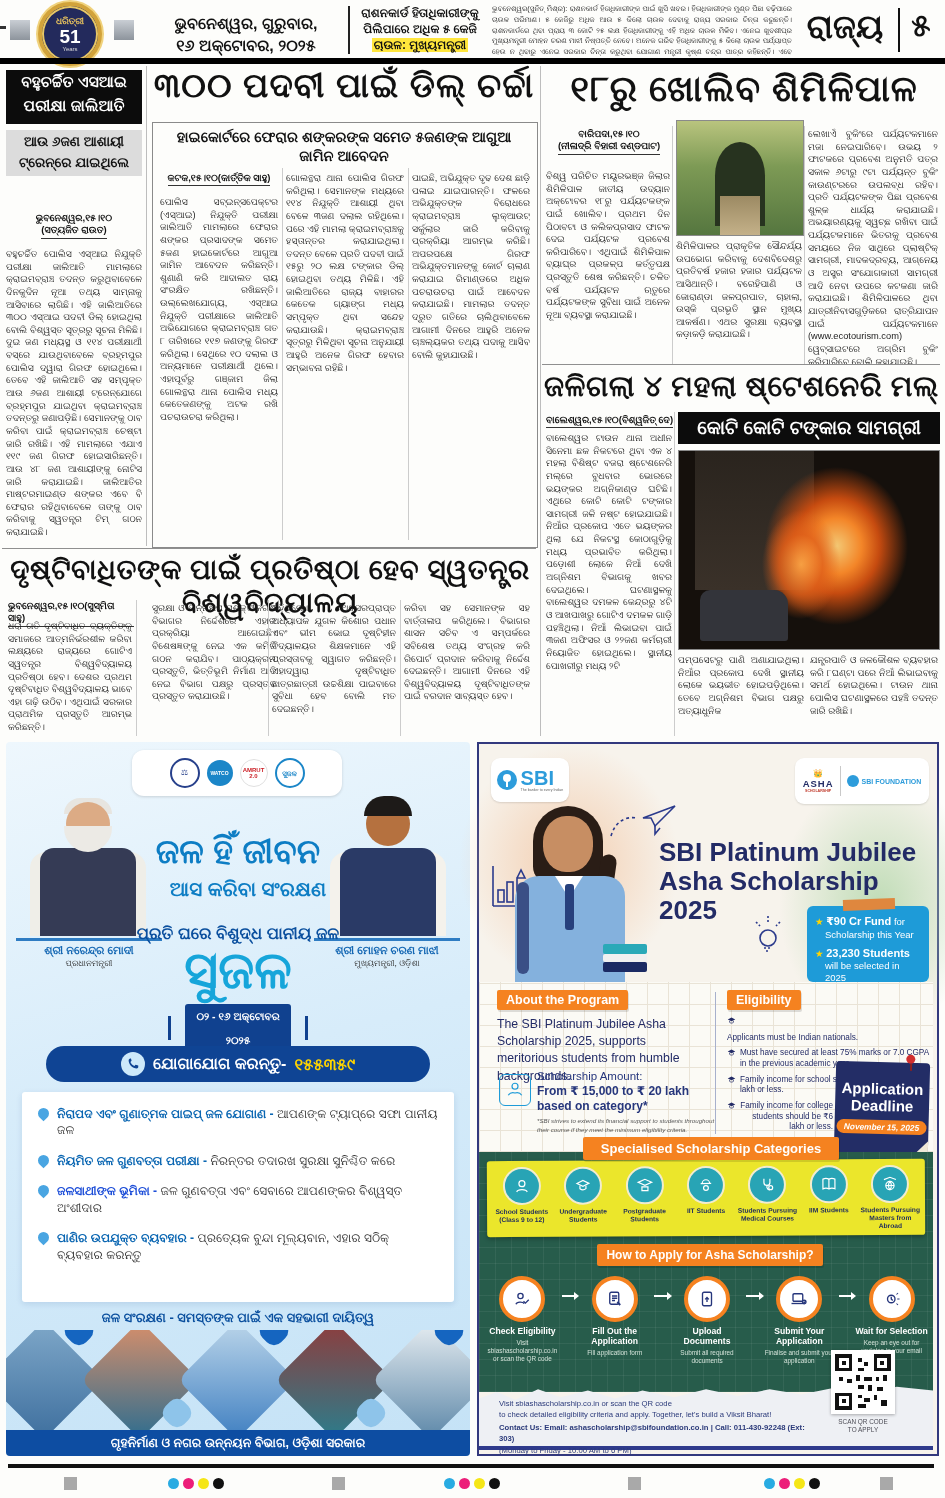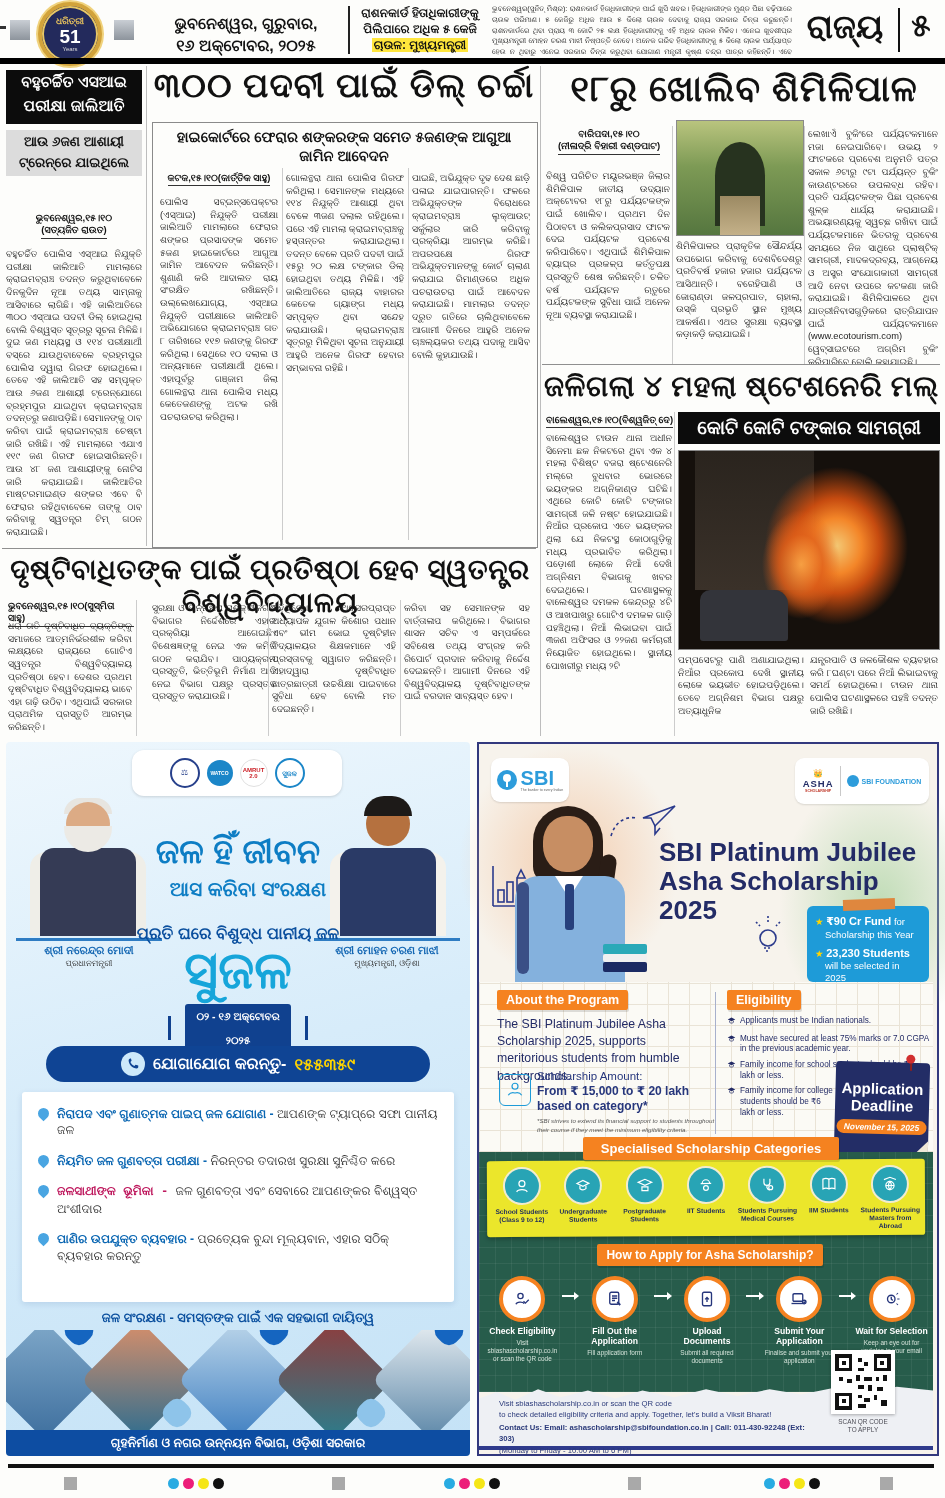--- a/index.html
+++ b/index.html
@@ -232,21 +232,21 @@
       <div class="bullet-row" style="margin-bottom:14px;">
         <span class="drop"></span>
         <span><span class="b" style="color:#0a66b2;">ନିରାପଦ ଏବଂ ଗୁଣାତ୍ମକ ପାଇପ୍ ଜଳ ଯୋଗାଣ - </span><span style="color:#333;">ଆପଣଙ୍କ ଟ୍ୟାପ୍‌ରେ ସଫା ପାନୀୟ ଜଳ</span></span>
       </div>
       <div class="bullet-row" style="margin-bottom:14px;">
         <span class="drop"></span>
         <span><span class="b" style="color:#0a66b2;">ନିୟମିତ ଜଳ ଗୁଣବତ୍ତା ପରୀକ୍ଷା - </span><span style="color:#333;">ନିରନ୍ତର ତଦାରଖ ସୁରକ୍ଷା ସୁନିଶ୍ଚିତ କରେ</span></span>
       </div>
       <div class="bullet-row" style="margin-bottom:14px;">
         <span class="drop"></span>
-        <span><span class="b" style="color:#be185d;font-family:Liberation Mono, monospace;">ଜଳସାଥୀଙ୍କ ଭୂମିକା - </span><span style="color:#333;">ଜଳ ଗୁଣବତ୍ତା ଏବଂ ସେବାରେ ଆପଣଙ୍କର ବିଶ୍ୱସ୍ତ ଅଂଶୀଦାର</span></span>
+        <span><span class="b" style="color:#1d4ed8;">ଜଳସାଥୀଙ୍କ ଭୂମିକା - </span><span style="color:#333;">ଜଳ ଗୁଣବତ୍ତା ଏବଂ ସେବାରେ ଆପଣଙ୍କର ବିଶ୍ୱସ୍ତ ଅଂଶୀଦାର</span></span>
       </div>
       <div class="bullet-row">
         <span class="drop"></span>
         <span><span class="b" style="color:#0a66b2;">ପାଣିର ଉପଯୁକ୍ତ ବ୍ୟବହାର - </span><span style="color:#333;">ପ୍ରତ୍ୟେକ ବୁନ୍ଦା ମୂଲ୍ୟବାନ, ଏହାର ସଠିକ୍ ବ୍ୟବହାର କରନ୍ତୁ</span></span>
       </div>
     </div>
 
     <div class="abs ctr b" style="left:16px;top:568px;width:432px;font-size:13px;color:#0a4f9e;">ଜଳ ସଂରକ୍ଷଣ - ସମସ୍ତଙ୍କ ପାଇଁ ଏକ ସହଭାଗୀ ଦାୟିତ୍ୱ</div>
 
     <div class="abs" style="left:0;top:588px;width:464px;height:100px;overflow:hidden;">
@@ -360,42 +360,42 @@
     </div>
     <div class="abs" style="left:58px;top:326px;font-size:11.5px;color:#26367c;">Scholarship Amount:</div>
     <div class="abs b" style="left:58px;top:340px;width:170px;font-size:12px;color:#26367c;">From ₹ 15,000 to ₹ 20 lakh</div>
     <div class="abs b" style="left:58px;top:355px;width:170px;font-size:12px;color:#26367c;">based on category*</div>
     <div class="abs" style="left:58px;top:373px;width:178px;font-size:6.2px;font-style:italic;color:#555;line-height:1.4;">*SBI strives to extend its financial support to students throughout their course if they meet the minimum eligibility criteria.</div>
 
     <div class="abs" style="left:236px;top:248px;width:1px;height:142px;background:#a7b0cc;"></div>
 
     <div class="abs orange-tab" style="left:248px;top:246px;font-size:12.5px;">Eligibility</div>
     <div class="abs" style="left:248px;top:272px;width:202px;">
-      <div style="display:flex;gap:4px;font-size:8.2px;color:#232b66;line-height:1.3;margin-bottom:5px;">
+      <div style="display:flex;gap:4px;font-size:8.2px;color:#232b66;line-height:1.3;margin-bottom:5px;flex-direction:column;">
         <span><svg width="9" height="9" viewBox="0 0 24 24" fill="#232b66">
               <path d="M2 9l10-5 10 5-10 5z"></path>
               <path d="M7 13v4c3 2.5 7 2.5 10 0v-4" fill="none" stroke="#232b66" stroke-width="2"></path>
             </svg></span>
         <span>Applicants must be Indian nationals.</span>
       </div>
       <div style="display:flex;gap:4px;font-size:8.2px;color:#232b66;line-height:1.3;margin-bottom:5px;">
         <span><svg width="9" height="9" viewBox="0 0 24 24" fill="#232b66">
               <path d="M2 9l10-5 10 5-10 5z"></path>
               <path d="M7 13v4c3 2.5 7 2.5 10 0v-4" fill="none" stroke="#232b66" stroke-width="2"></path>
             </svg></span>
         <span>Must have secured at least 75% marks or 7.0 CGPA in the previous academic year.</span>
       </div>
       <div style="display:flex;gap:4px;font-size:8.2px;color:#232b66;line-height:1.3;margin-bottom:5px;">
         <span><svg width="9" height="9" viewBox="0 0 24 24" fill="#232b66">
               <path d="M2 9l10-5 10 5-10 5z"></path>
               <path d="M7 13v4c3 2.5 7 2.5 10 0v-4" fill="none" stroke="#232b66" stroke-width="2"></path>
             </svg></span>
         <span>Family income for school students should be ₹3 lakh or less.</span>
       </div>
-      <div style="display:flex;gap:4px;font-size:8.2px;color:#232b66;line-height:1.3;width:106px;">
+      <div style="display:flex;gap:4px;font-size:8.2px;color:#232b66;line-height:1.3;width:106px;text-align:right;">
         <span><svg width="9" height="9" viewBox="0 0 24 24" fill="#232b66">
               <path d="M2 9l10-5 10 5-10 5z"></path>
               <path d="M7 13v4c3 2.5 7 2.5 10 0v-4" fill="none" stroke="#232b66" stroke-width="2"></path>
             </svg></span>
         <span>Family income for college students should be ₹6 lakh or less.</span>
       </div>
     </div>
 
     <div class="abs note-fold" style="left:356px;top:318px;width:94px;height:92px;background:#232d66;border-radius:4px;transform:rotate(1.5deg);text-align:center;">
       <div class="abs" style="left:70px;top:-8px;">

